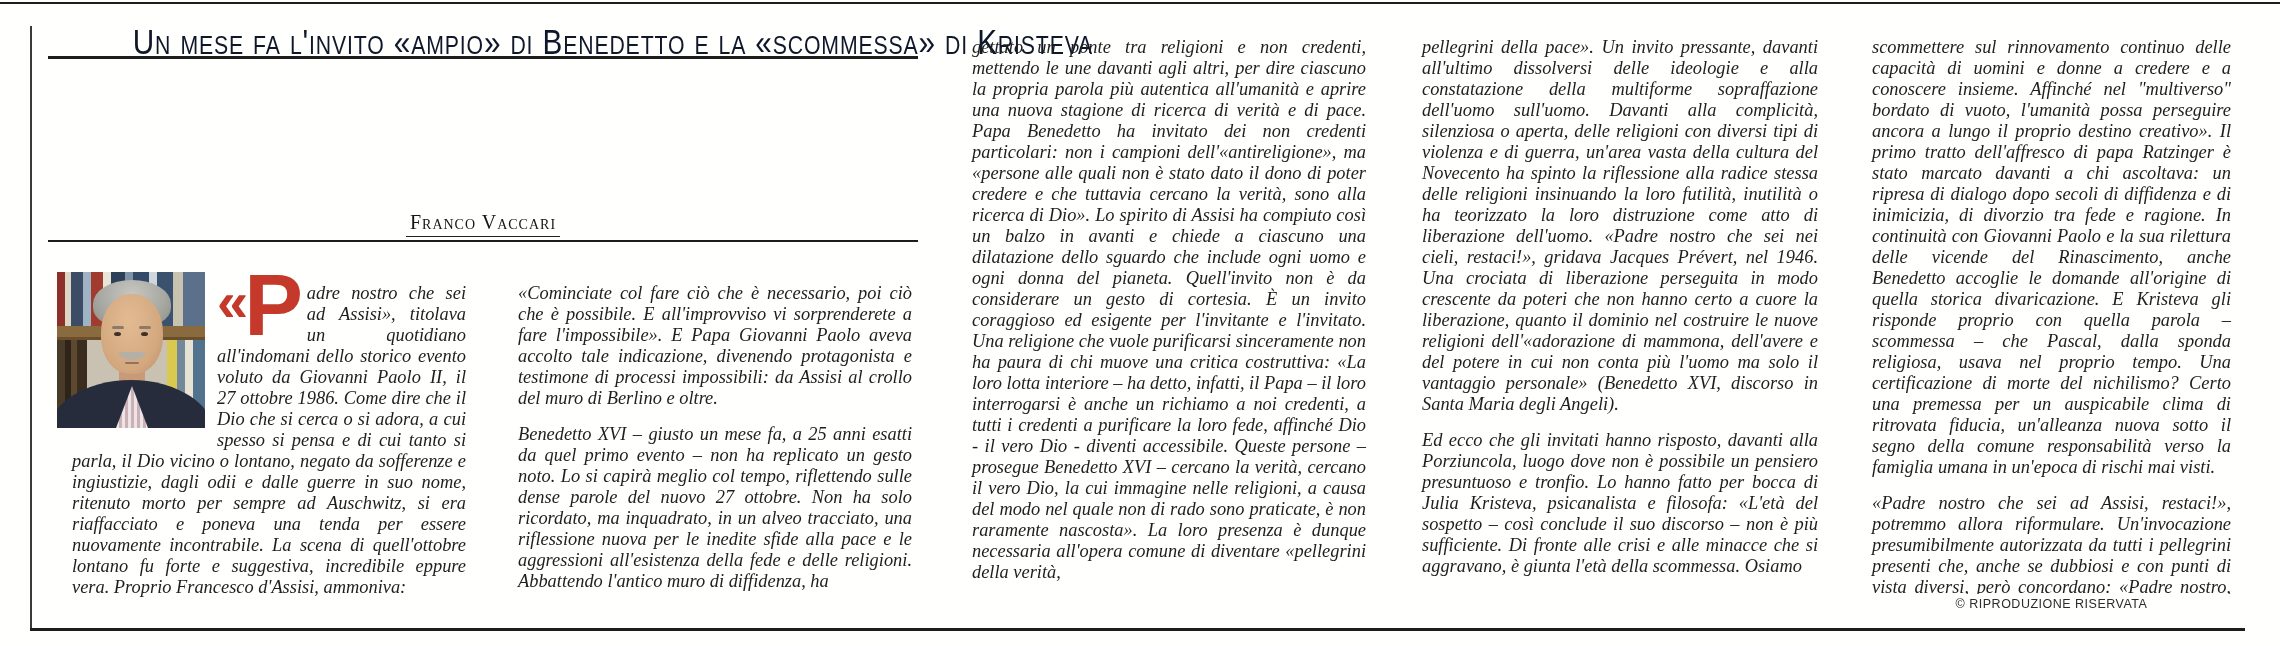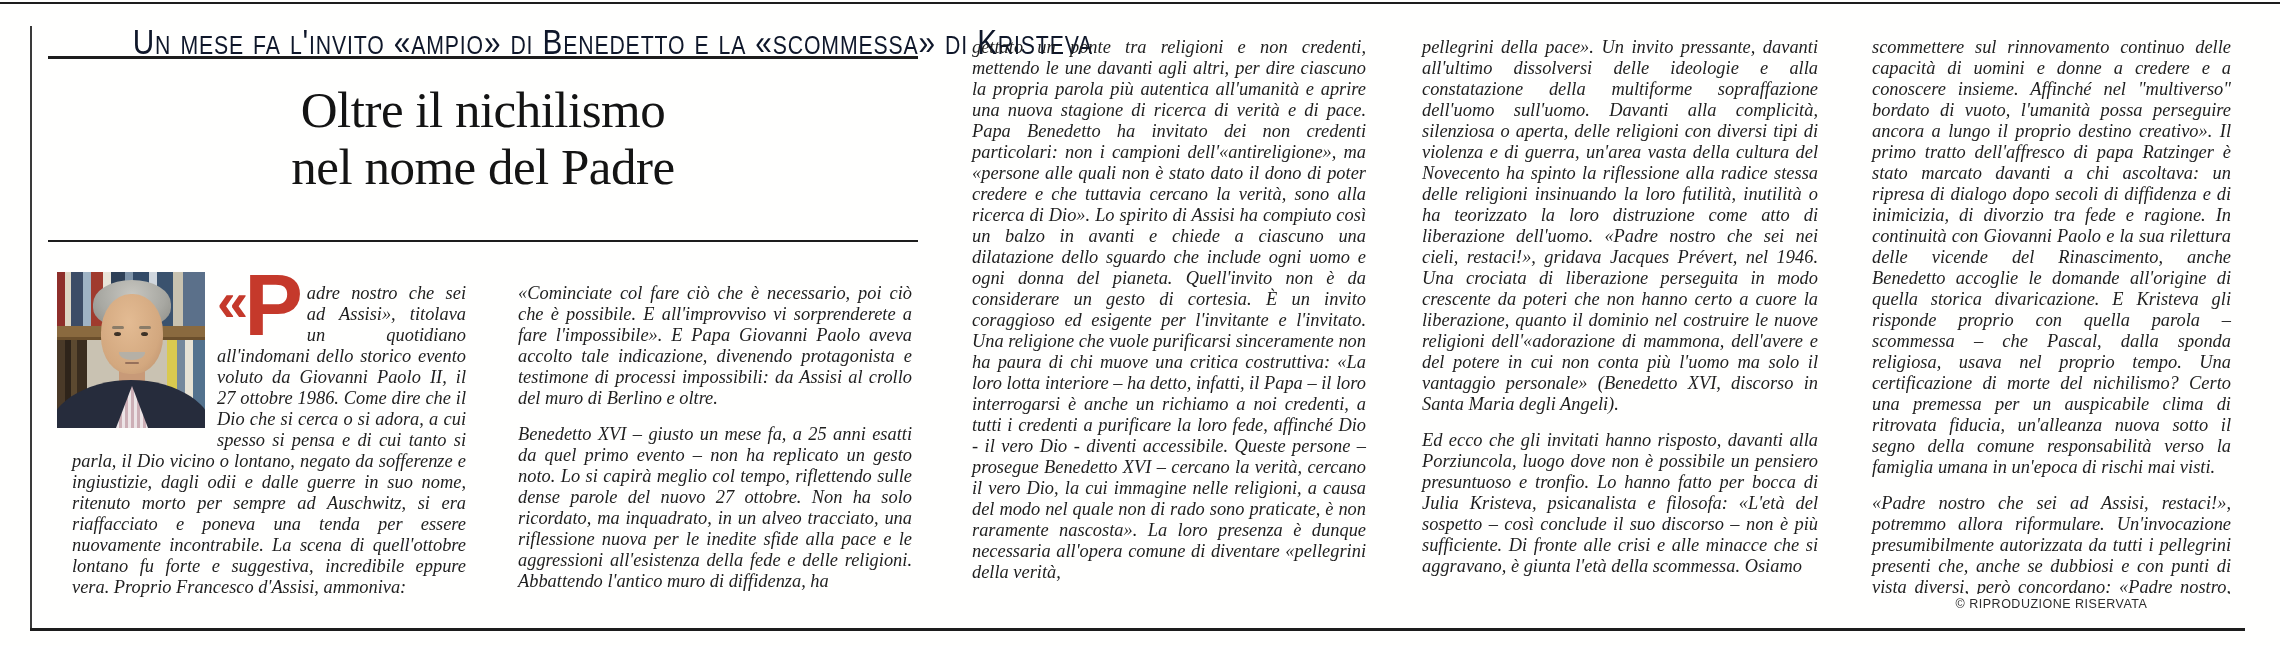--- a/index.html
+++ b/index.html
@@ -74,25 +74,24 @@
 
   <div class="rule top-rule"></div>
   <div class="rule left-rule"></div>
   <div class="rule bottom-rule"></div>
 
   <div class="kicker">
     <span class="kicker-inner">Un mese fa l'invito «ampio» di Benedetto e la «scommessa» di Kristeva</span>
   </div>
   <div class="rule kicker-underline"></div>
 
-  <div class="headline">
-    <div>Oltre il nichilismo</div>
-    <div>nel nome del Padre</div>
+
+  <div class="byline-wrap">
+    <span class="byline">Franco Vaccari</span>
   </div>
-
   <div class="rule byline-rule"></div>
 
   <div class="col c1">
     <div class="photo">
       <div class="ph ph-top"></div>
       <div class="ph ph-shelf"></div>
       <div class="ph ph-lbooks"></div>
       <div class="ph ph-rbooks"></div>
       <div class="ph ph-neck"></div>
       <div class="ph ph-jacket"></div>

